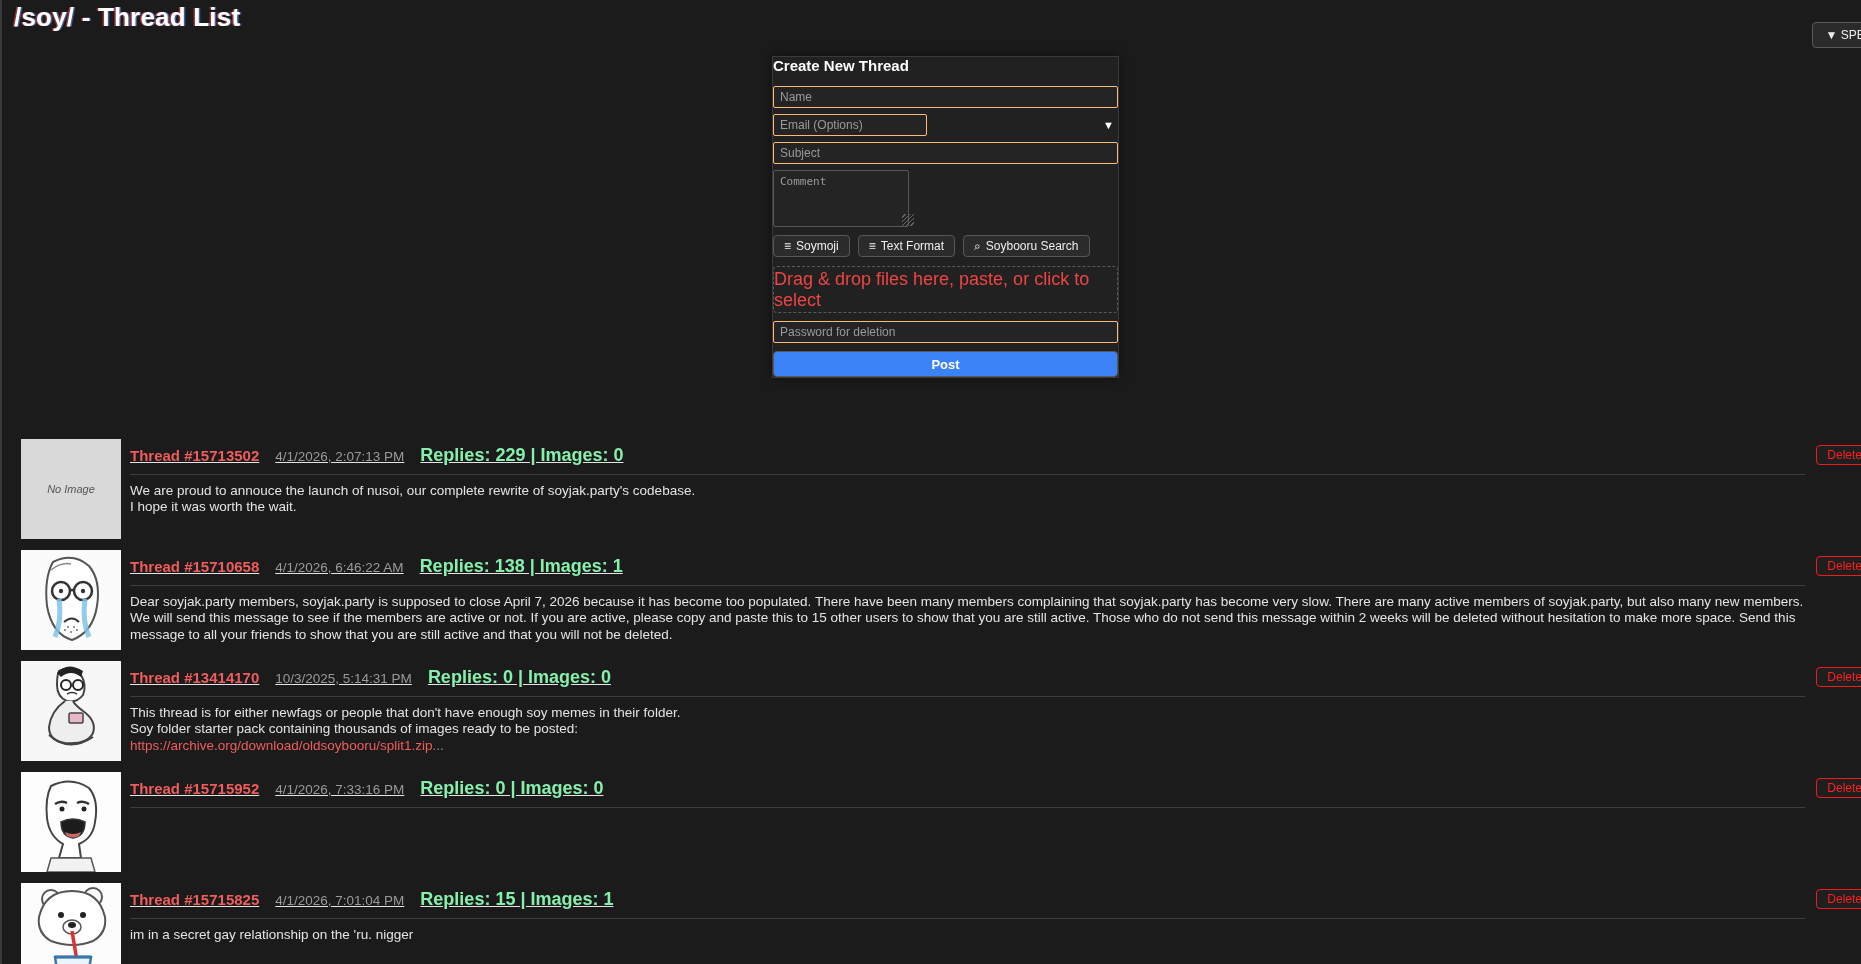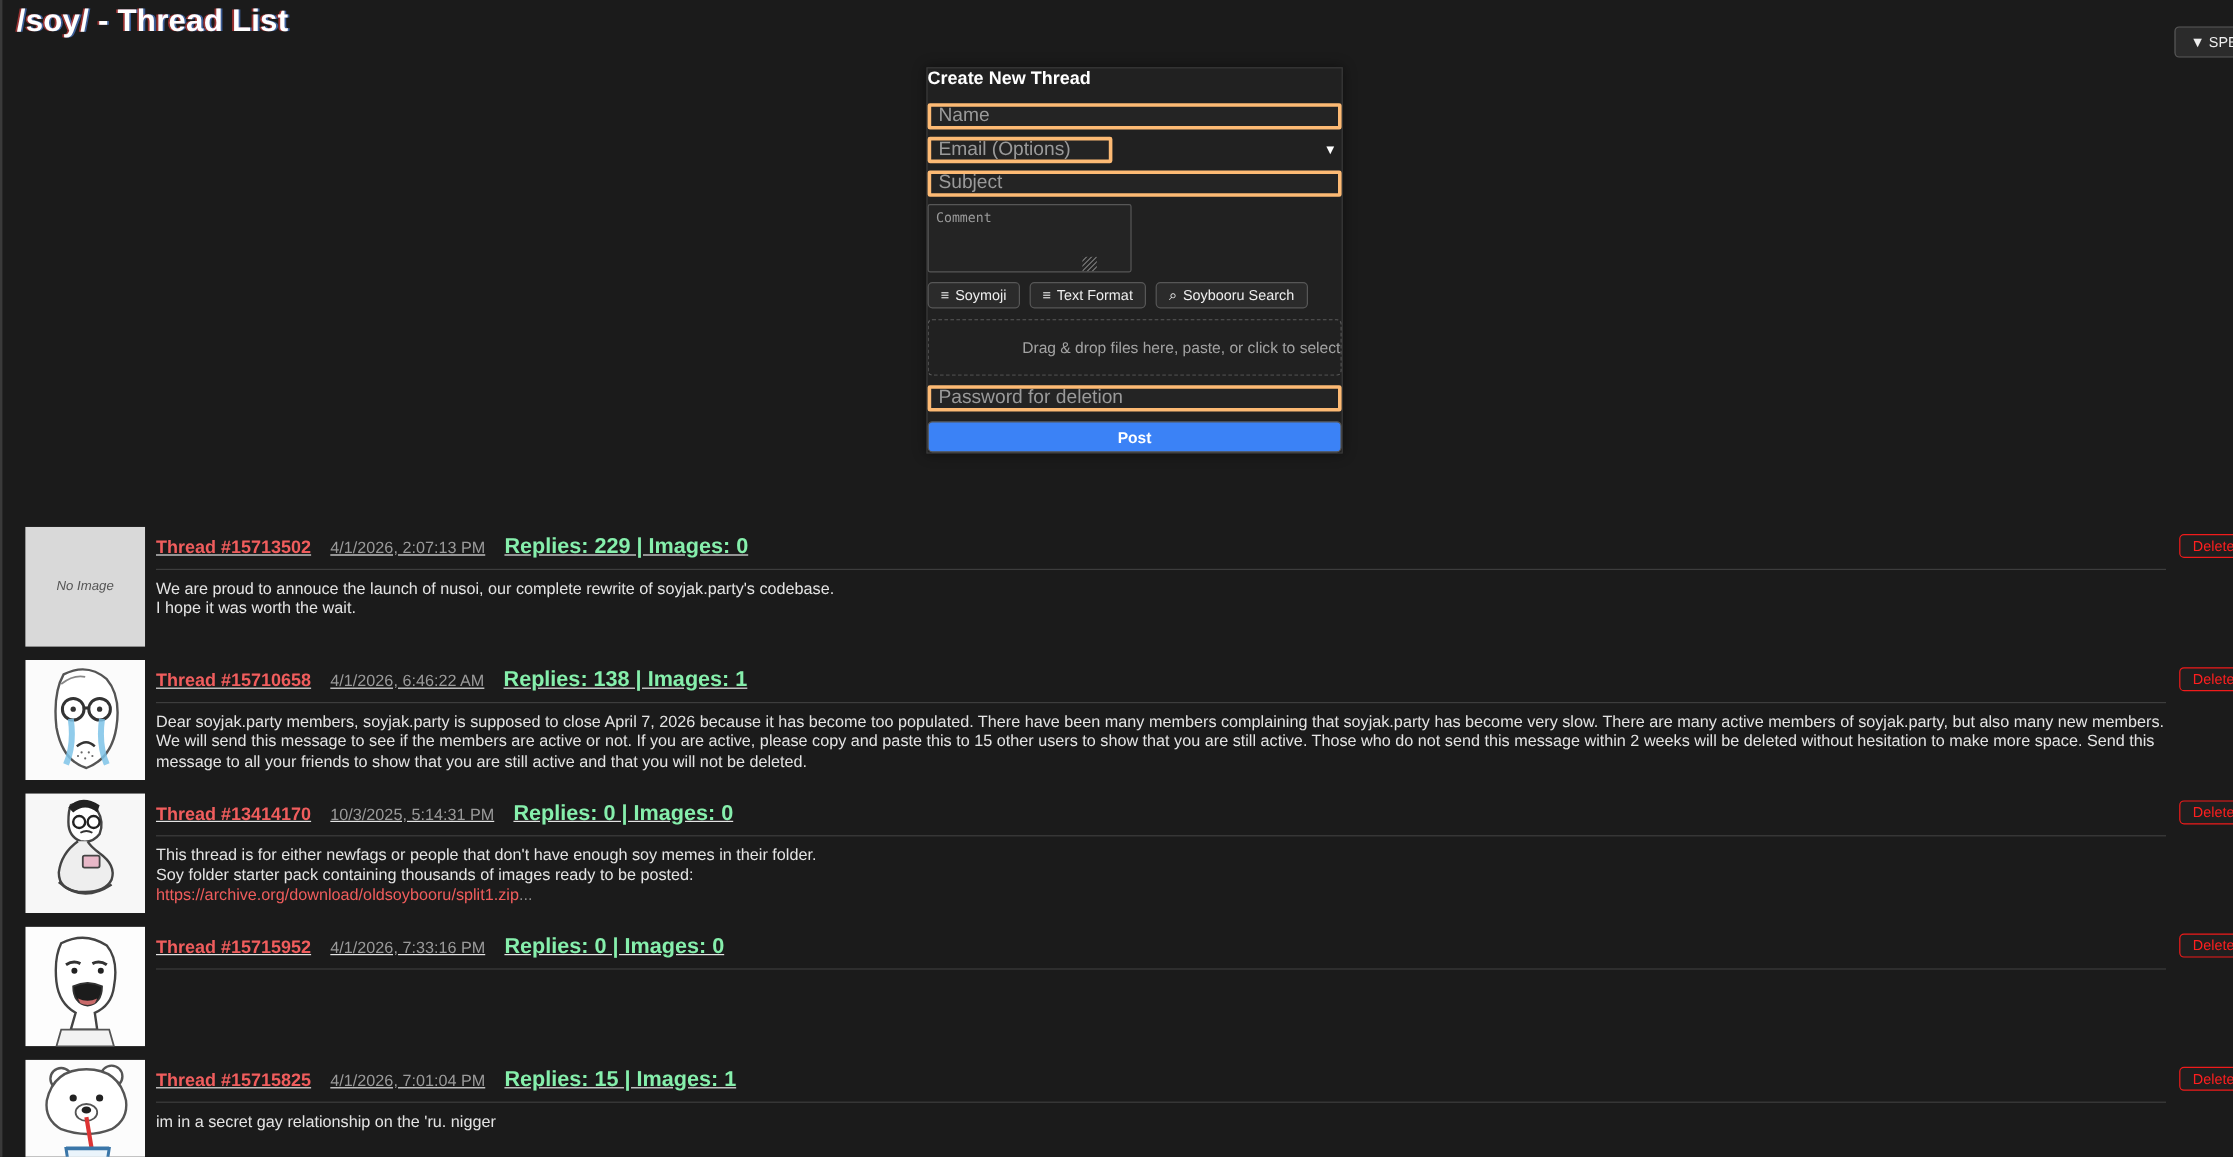--- a/index.html
+++ b/index.html
@@ -30,51 +30,51 @@
 
   
   .form-panel {
     position:absolute; left:770px; top:56px; width:347px;
     background:#212121; border:1px solid #3a3a3a;
     box-shadow:0 0 10px rgba(0,0,0,.45);
   }
   .form-title { font-size:15px; font-weight:bold; color:#fff; margin-bottom:12px; }
   .txt-input {
     display:block; width:100%; height:22px;
-    background:#242424; border:3px solid #fdba74; border-radius:2px;
-    color:#ccc; font-size:16px; padding:0 6px; margin-bottom:6px;
+    background:#242424; border:1px solid #fdba74; border-radius:2px;
+    color:#ccc; font-size:12px; padding:0 6px; margin-bottom:6px;
     font-family:"Liberation Sans", sans-serif;
   }
   .txt-input::placeholder, .comment-area::placeholder { color:#9a9a9a; opacity:1; }
   .email-row { display:flex; align-items:center; margin-bottom:6px; }
   .email-row .txt-input { width:154px; margin-bottom:0; }
   .email-dd { margin-left:auto; color:#fff; font-size:11px; cursor:pointer; padding-right:4px; }
   .comment-wrap { position:relative; width:142px; }
   .comment-area {
-    display:block; width:170px; height:57px; resize:none;
+    display:block; width:136px; height:57px; resize:none;
     background:#242424; border:1px solid #575757; border-radius:2px;
     color:#ccc; font-size:11px; padding:4px 6px;
     font-family:"DejaVu Sans Mono", monospace;
   }
   .resize-handle {
     position:absolute; right:1px; bottom:1px; width:12px; height:12px;
     background:repeating-linear-gradient(135deg, transparent 0 2px, #666 2px 3px);
     pointer-events:none;
   }
   .btn-row { display:flex; gap:8px; margin:8px 0 9px; }
   .small-btn {
     background:#2b2b2b; border:1px solid #575757; border-radius:4px;
     color:#eee; font-size:12px; padding:3px 10px; white-space:nowrap; cursor:pointer;
     display:inline-flex; align-items:center; gap:5px;
   }
   .small-btn .ic { font-size:12px; }
   .dropzone {
     height:47px; border:1px dashed #5a5a5a; border-radius:4px;
-    display:flex; align-items:center; justify-content:flex-end;
-    color:#a3a3a3; font-size:13px; margin-bottom:8px; cursor:pointer;
+    display:flex; align-items:center; justify-content:center;
+    color:#ef4444; font-size:18px; margin-bottom:8px; cursor:pointer;
   }
   .post-btn {
     display:block; width:100%; height:26px; margin-top:8px;
     background:#3b82f6; border:1px solid #575757; border-radius:4px;
     color:#fff; font-size:13px; font-weight:bold; cursor:pointer;
   }
 
   
   .thread-list { position:absolute; left:0; right:0; top:439px; }
   .thread-row { position:relative; display:flex; gap:9px; padding-left:19px; margin-bottom:11px; min-height:100px; }

